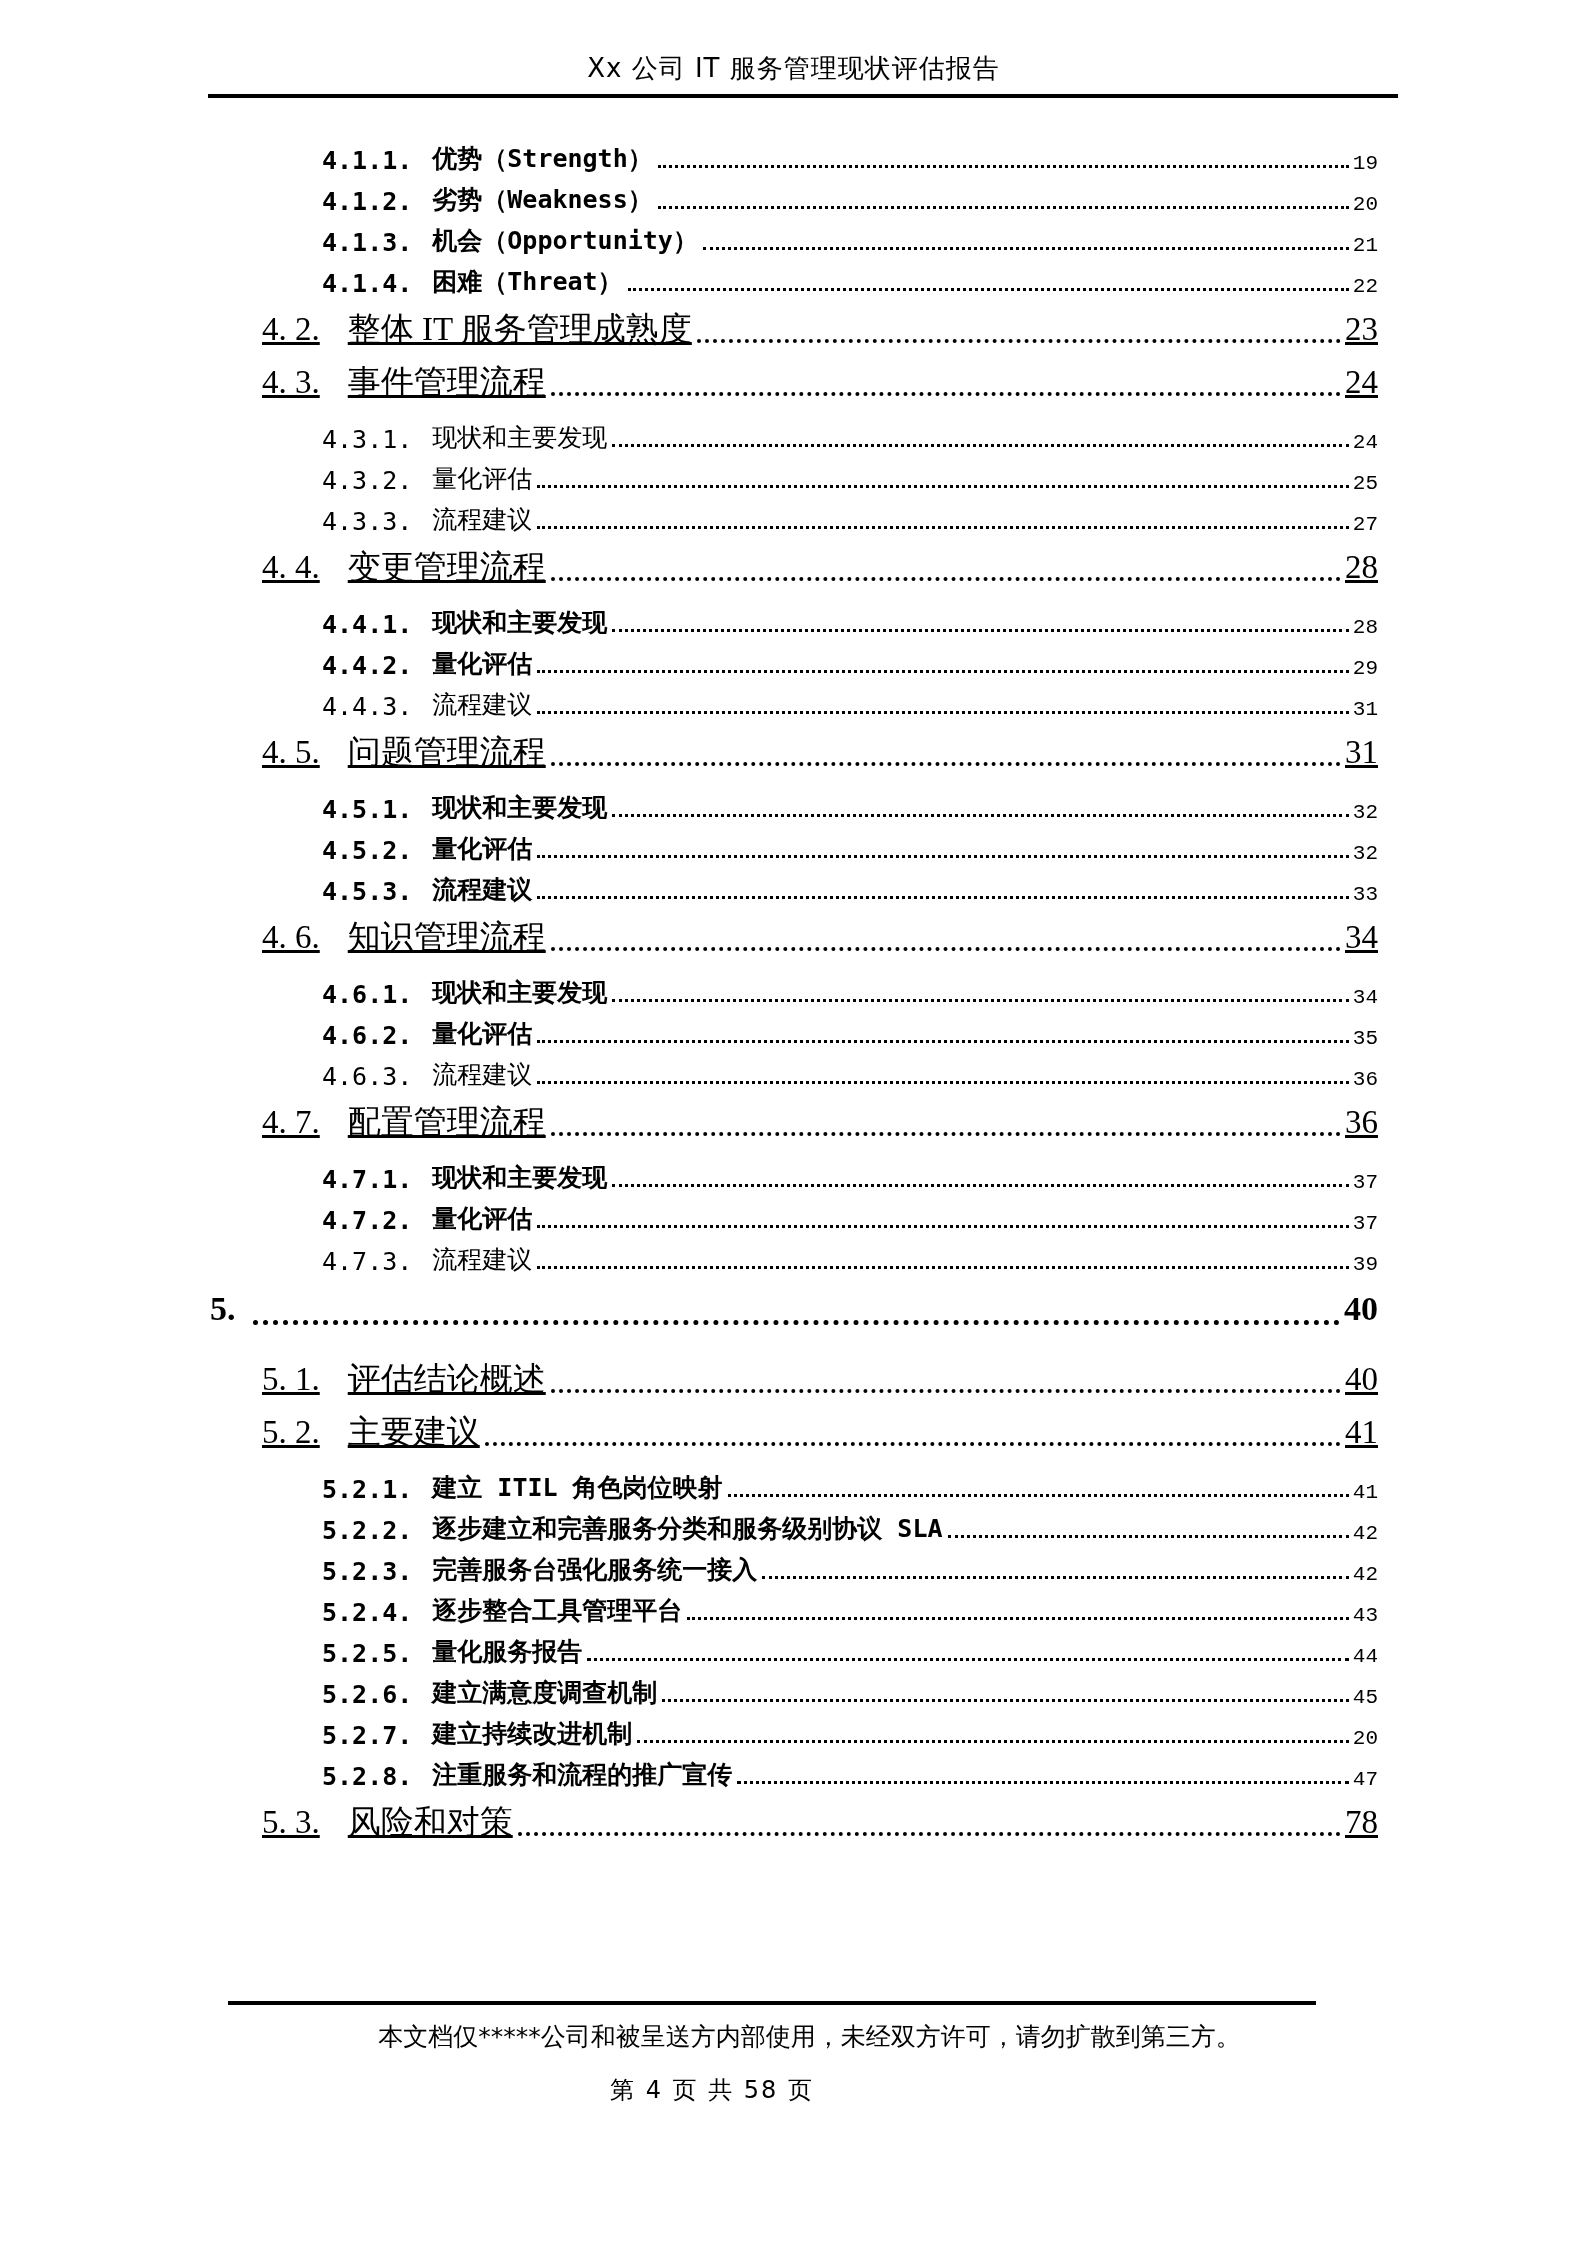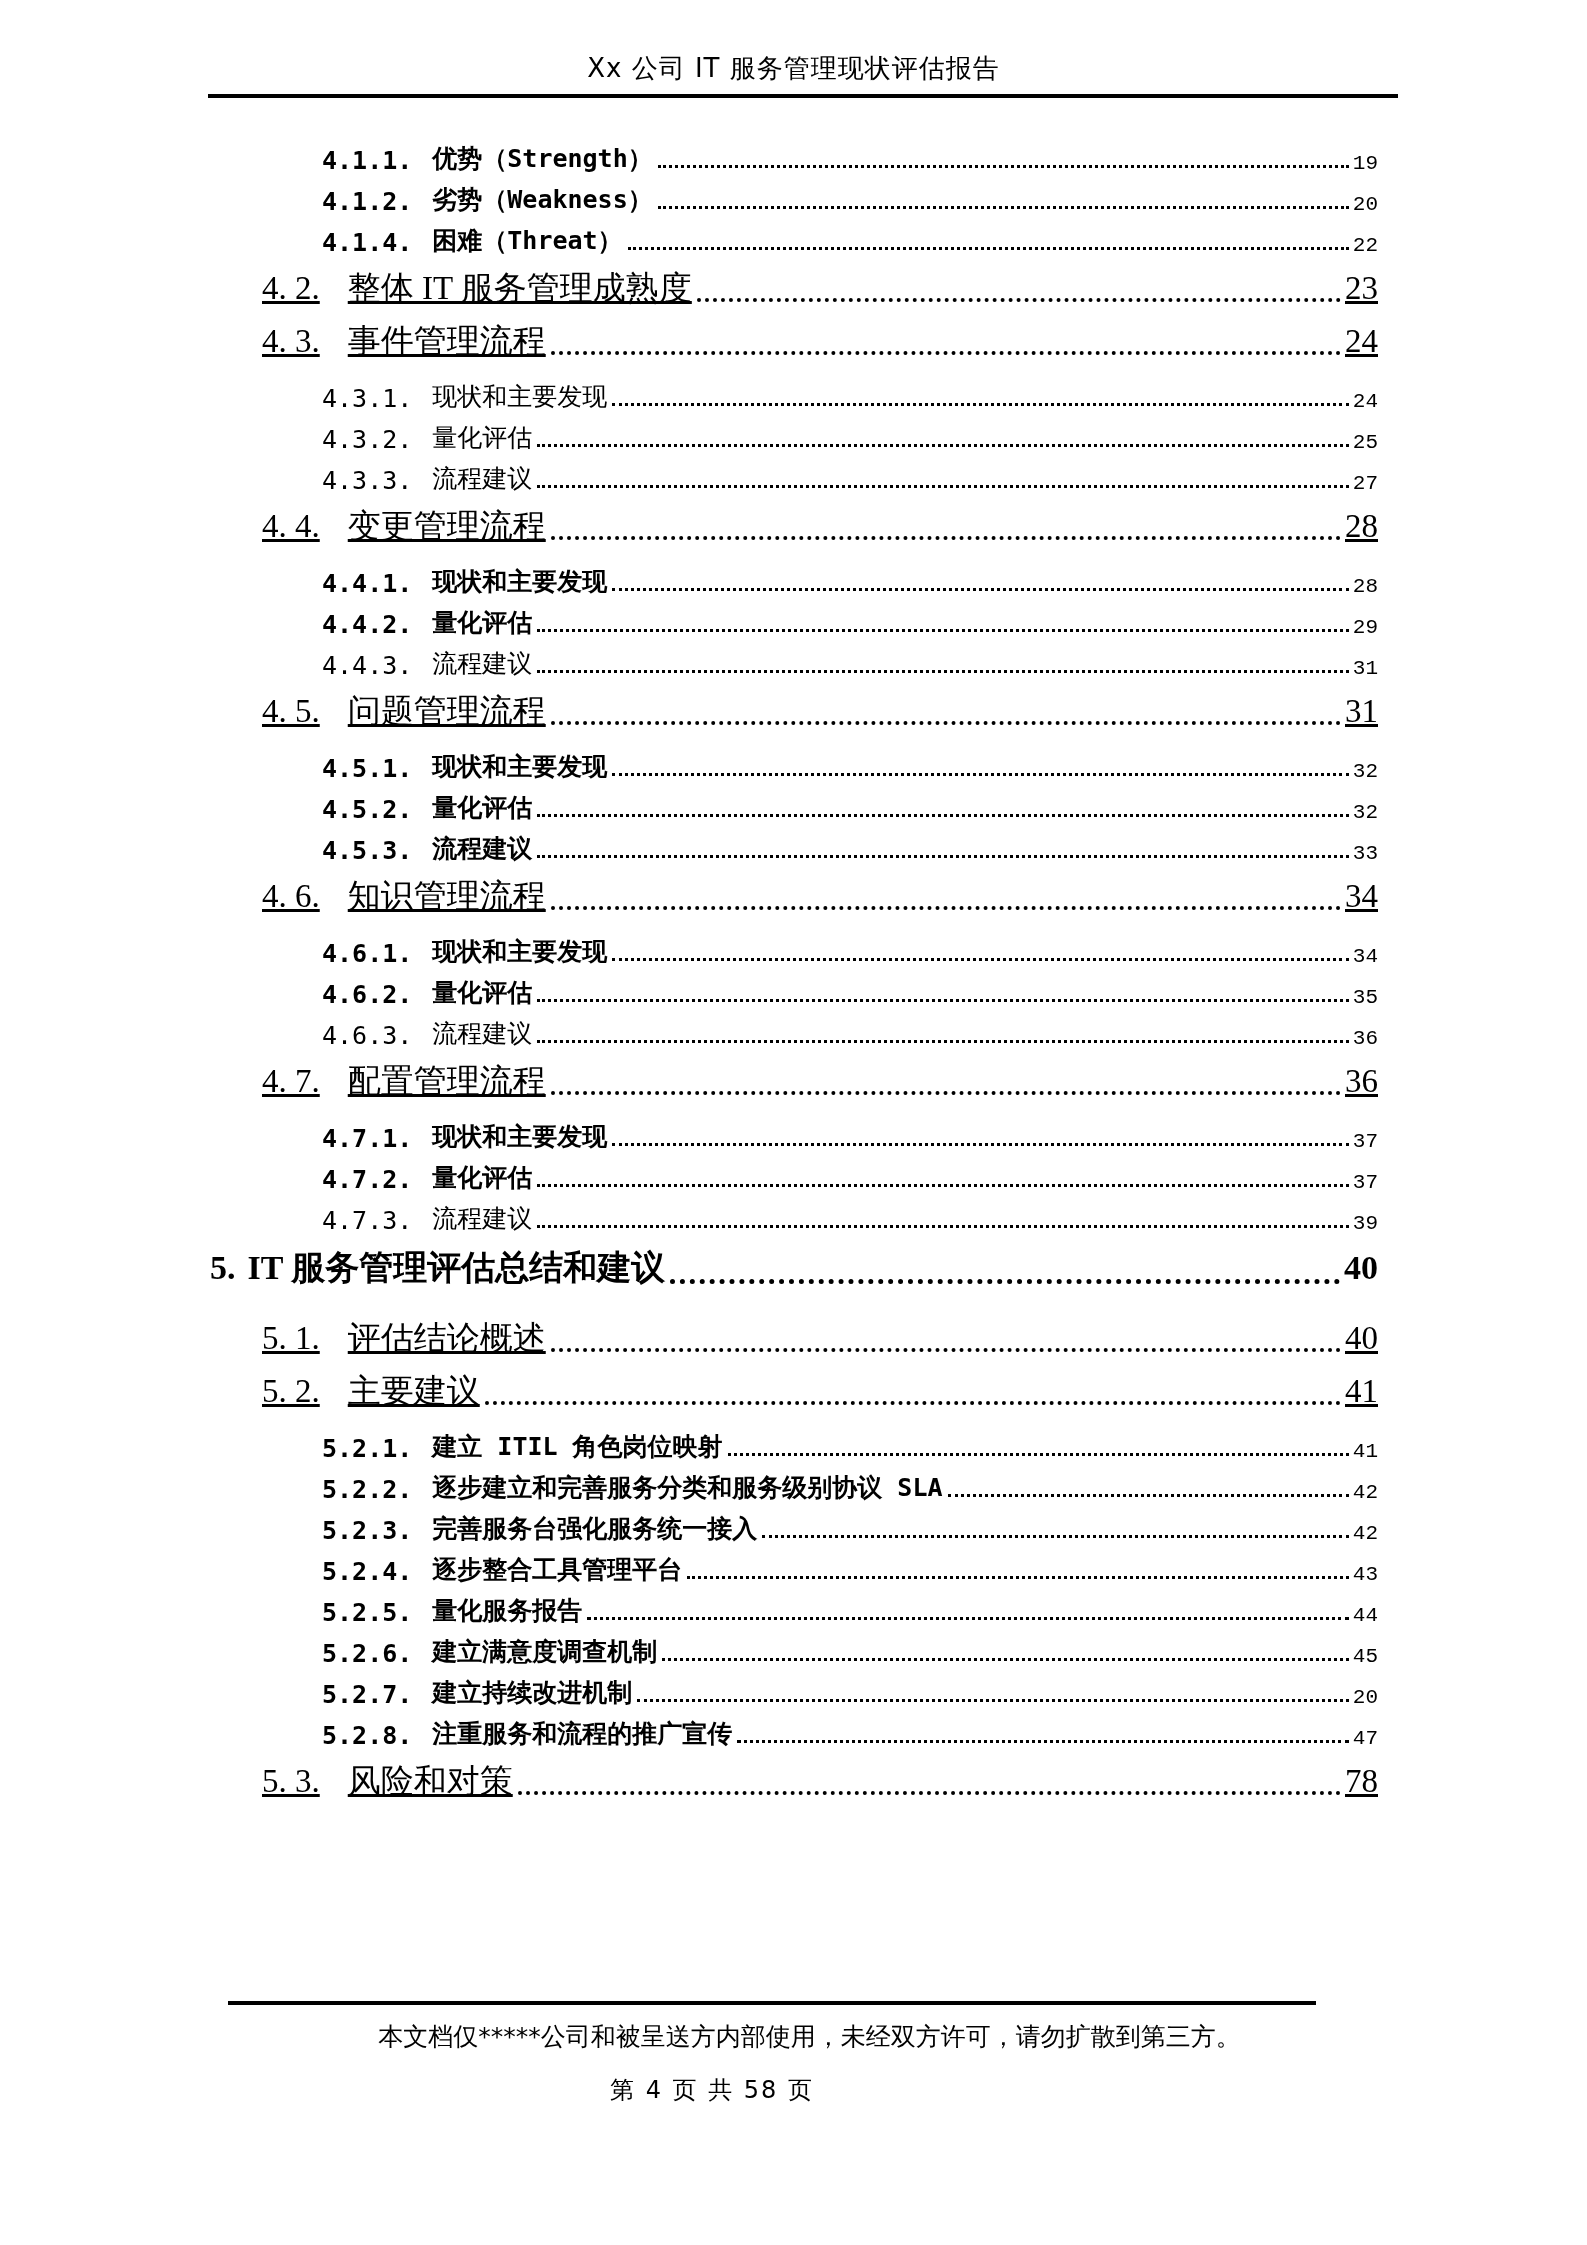--- a/index.html
+++ b/index.html
@@ -119,20 +119,26 @@
         <span class="leader"></span>
         <span class="pg">19</span>
       </div>
       <div class="row lvl3 bold">
         <span class="num">4.1.2.</span>
         <span class="ttl">劣势（Weakness）</span>
         <span class="leader"></span>
         <span class="pg">20</span>
       </div>
       <div class="row lvl3 bold">
+        <span class="num">4.1.3.</span>
+        <span class="ttl">机会（Opportunity）</span>
+        <span class="leader"></span>
+        <span class="pg">21</span>
+      </div>
+      <div class="row lvl3 bold">
         <span class="num">4.1.4.</span>
         <span class="ttl">困难（Threat）</span>
         <span class="leader"></span>
         <span class="pg">22</span>
       </div>
       <div class="row lvl2">
         <span class="num">4. 2.</span>
         <span class="ttl">整体 IT 服务管理成熟度</span>
         <span class="leader"></span>
         <span class="pg">23</span>
@@ -252,21 +258,20 @@
         <span class="pg">37</span>
       </div>
       <div class="row lvl3">
         <span class="num">4.7.3.</span>
         <span class="ttl">流程建议</span>
         <span class="leader"></span>
         <span class="pg">39</span>
       </div>
       <div class="row lvl1 bold">
         <span class="num">5.</span>
-        <span class="ttl">IT 服务管理评估总结和建议</span>
         <span class="leader"></span>
         <span class="pg">40</span>
       </div>
       <div class="row lvl2">
         <span class="num">5. 1.</span>
         <span class="ttl">评估结论概述</span>
         <span class="leader"></span>
         <span class="pg">40</span>
       </div>
       <div class="row lvl2">

